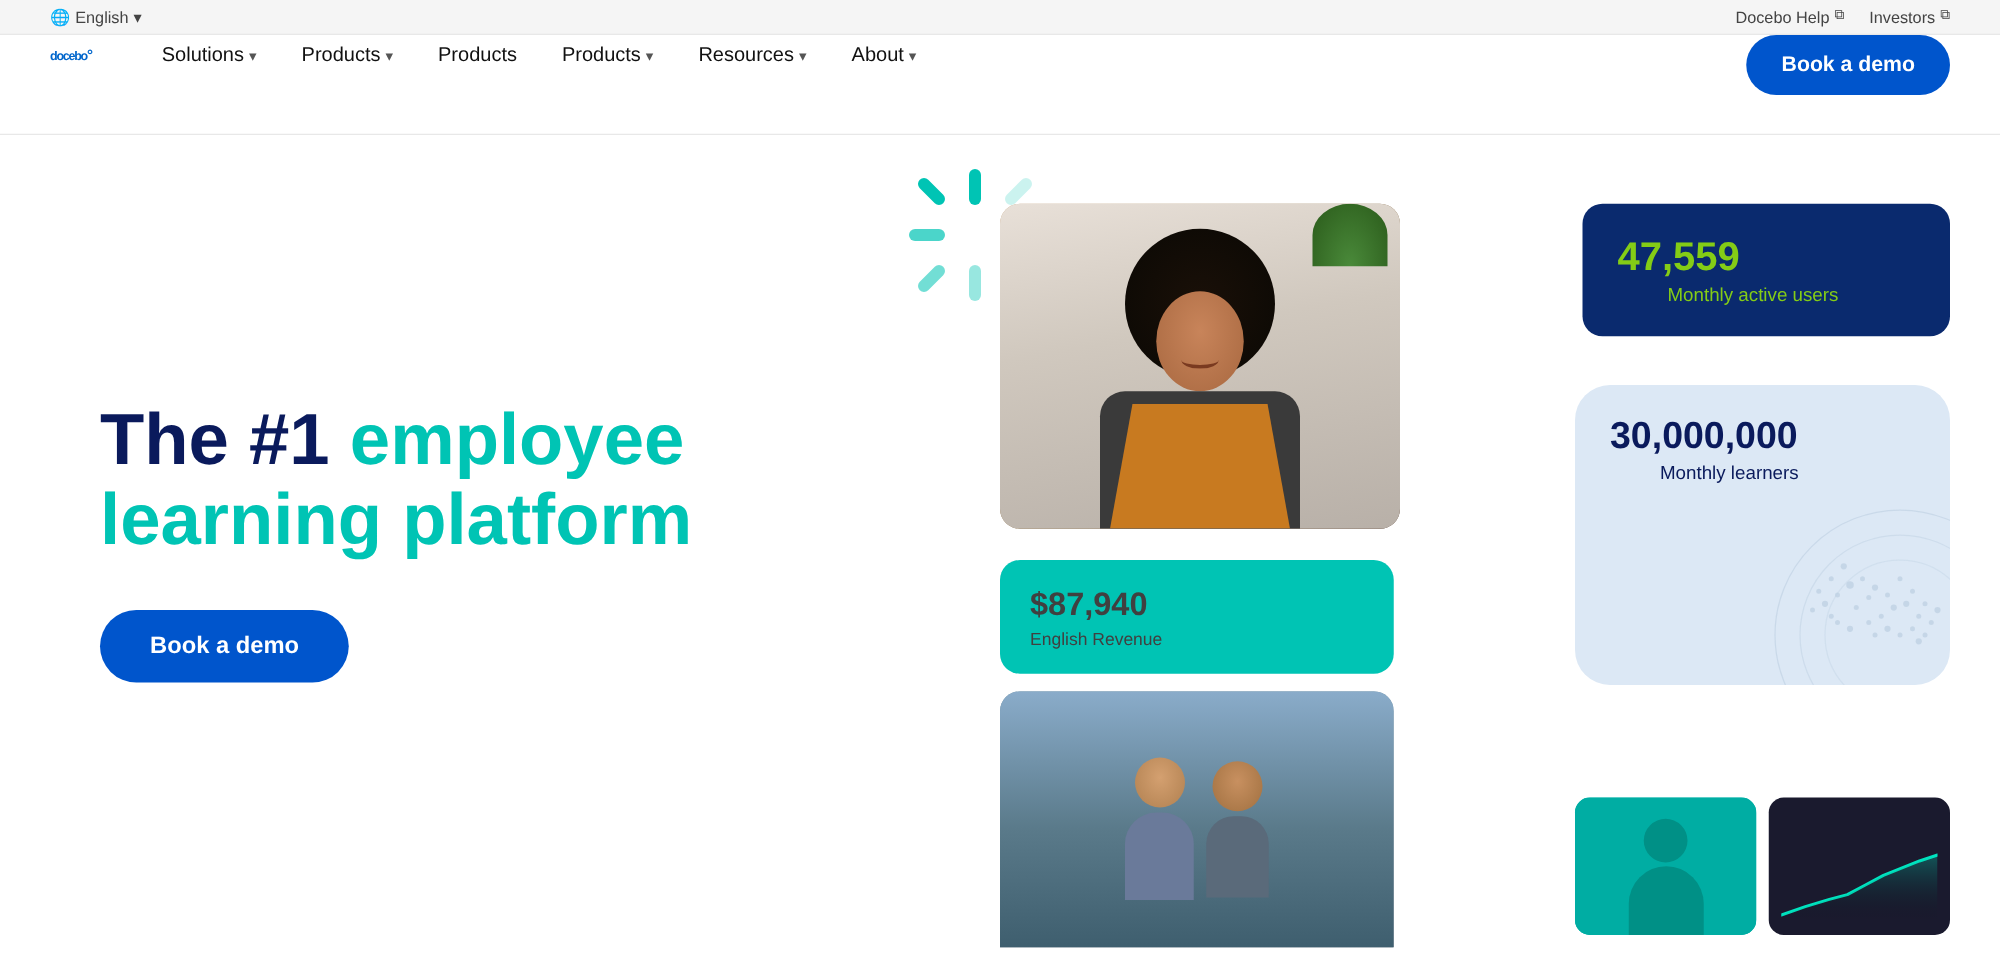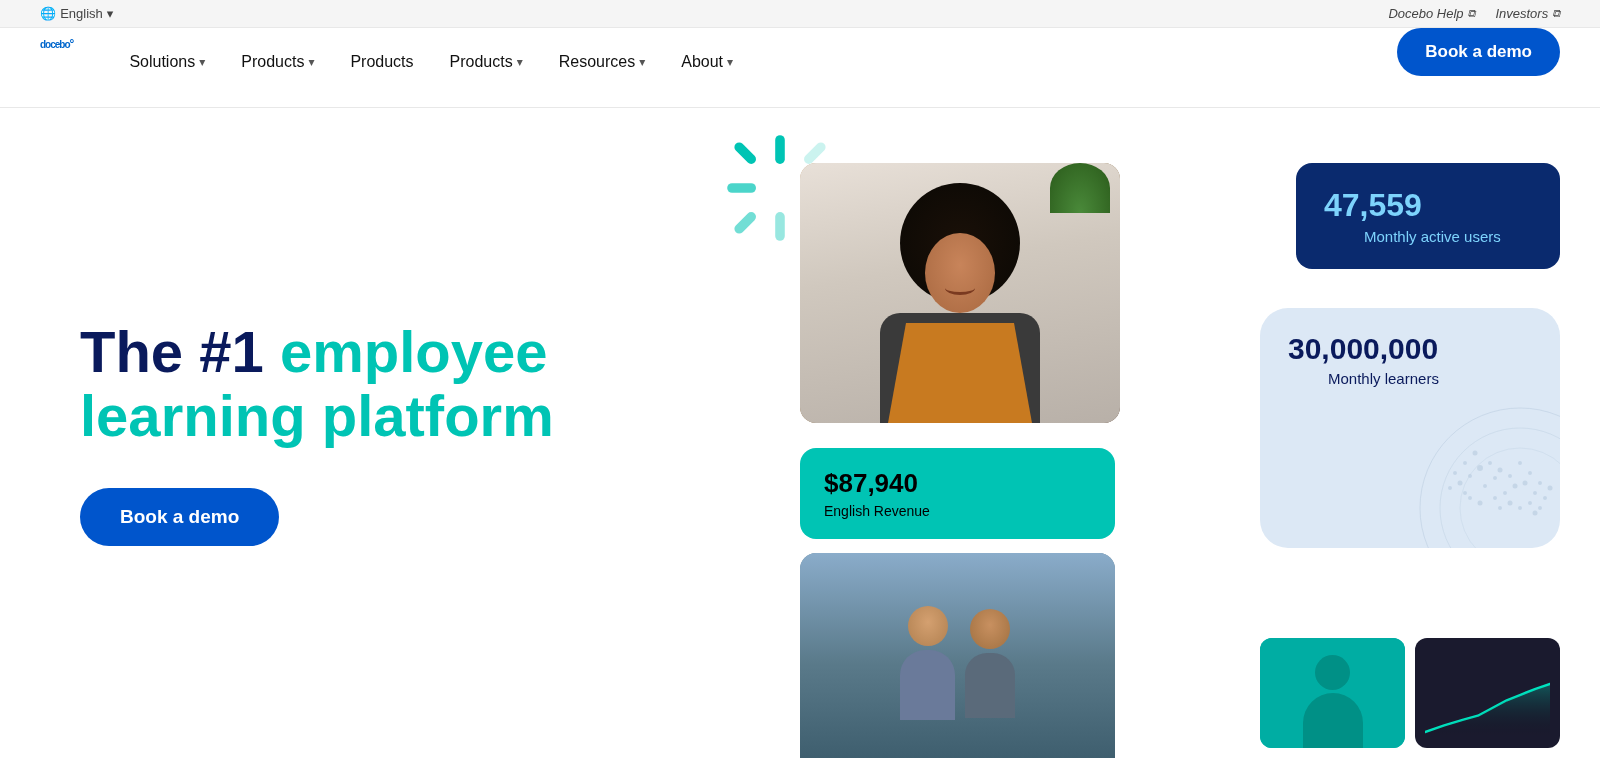--- a/index.html
+++ b/index.html
@@ -12,42 +12,42 @@
       justify-content: space-between;
       align-items: center;
       padding: 6px 40px;
       font-size: 13px;
       color: #444;
       border-bottom: 1px solid #e8e8e8;
     }
     .top-bar-left { display: flex; align-items: center; gap: 4px; cursor: pointer; }
     .top-bar-right { display: flex; gap: 20px; }
     .top-bar-right a {
-      color: #444; text-decoration: none; display: flex; align-items: center; gap: 4px; font-size: 13px; font-style: italic;
+      color: #444; text-decoration: none; display: flex; align-items: flex-start; gap: 4px; font-size: 13px;
     }
 
     
     .navbar {
       display: flex;
       align-items: flex-start;
       padding: 0 40px;
       height: 80px;
       border-bottom: 1px solid #e8e8e8;
       background: #fff;
     }
     .logo {
       font-size: 36px;
       font-weight: 900;
       color: #0066cc;
       letter-spacing: -1px;
       margin-right: 40px;
       text-decoration: none;
     }
     .logo span { font-size: 10px; color: #0066cc; vertical-align: super; }
-    .nav-links { display: flex; gap: 4px; align-items: center; flex: 1; margin-top: 17px; }
+    .nav-links { display: flex; gap: 4px; align-items: center; flex: 1; }
     .nav-item {
       display: flex; align-items: center; gap: 4px;
       padding: 8px 16px; cursor: pointer; color: #111; font-size: 16px; font-weight: 500;
       border-radius: 6px; white-space: nowrap;
     }
     .nav-chevron { font-size: 12px; color: #555; }
     .book-demo-btn {
       background: #0055cc;
       color: #fff;
       border: none;
@@ -127,23 +127,23 @@
       border-radius: 16px;
       overflow: hidden;
       background: linear-gradient(135deg, #c8a882 0%, #8b6f47 50%, #5a4030 100%);
     }
 
     
     .stat-card-1 {
       position: absolute;
       top: 55px;
       right: 40px;
-      width: 264px;
+      width: 294px;
       background: #0a2a6e;
-      color: #7dd3fc;
+      color: #84cc16;
       border-radius: 16px;
       padding: 24px 28px;
     }
     .stat-number { font-size: 32px; font-weight: 800; }
     .stat-label { font-size: 15px; font-weight: 500; margin-top: 4px; margin-left: 40px; }
 
     .stat-card-2 {
       position: absolute;
       top: 200px;
       right: 40px;
@@ -168,21 +168,21 @@
 
     
     .revenue-card {
       position: absolute;
       top: 340px;
       left: 80px;
       width: 315px;
       background: #00c4b4;
       border-radius: 16px;
       padding: 20px 24px;
-      color: #000000;
+      color: #404040;
     }
     .revenue-number { font-size: 26px; font-weight: 800; }
     .revenue-label { font-size: 14px; font-weight: 500; margin-top: 4px; }
 
     
     .photo-card-2 {
       position: absolute;
       top: 445px;
       left: 80px;
       width: 315px;

